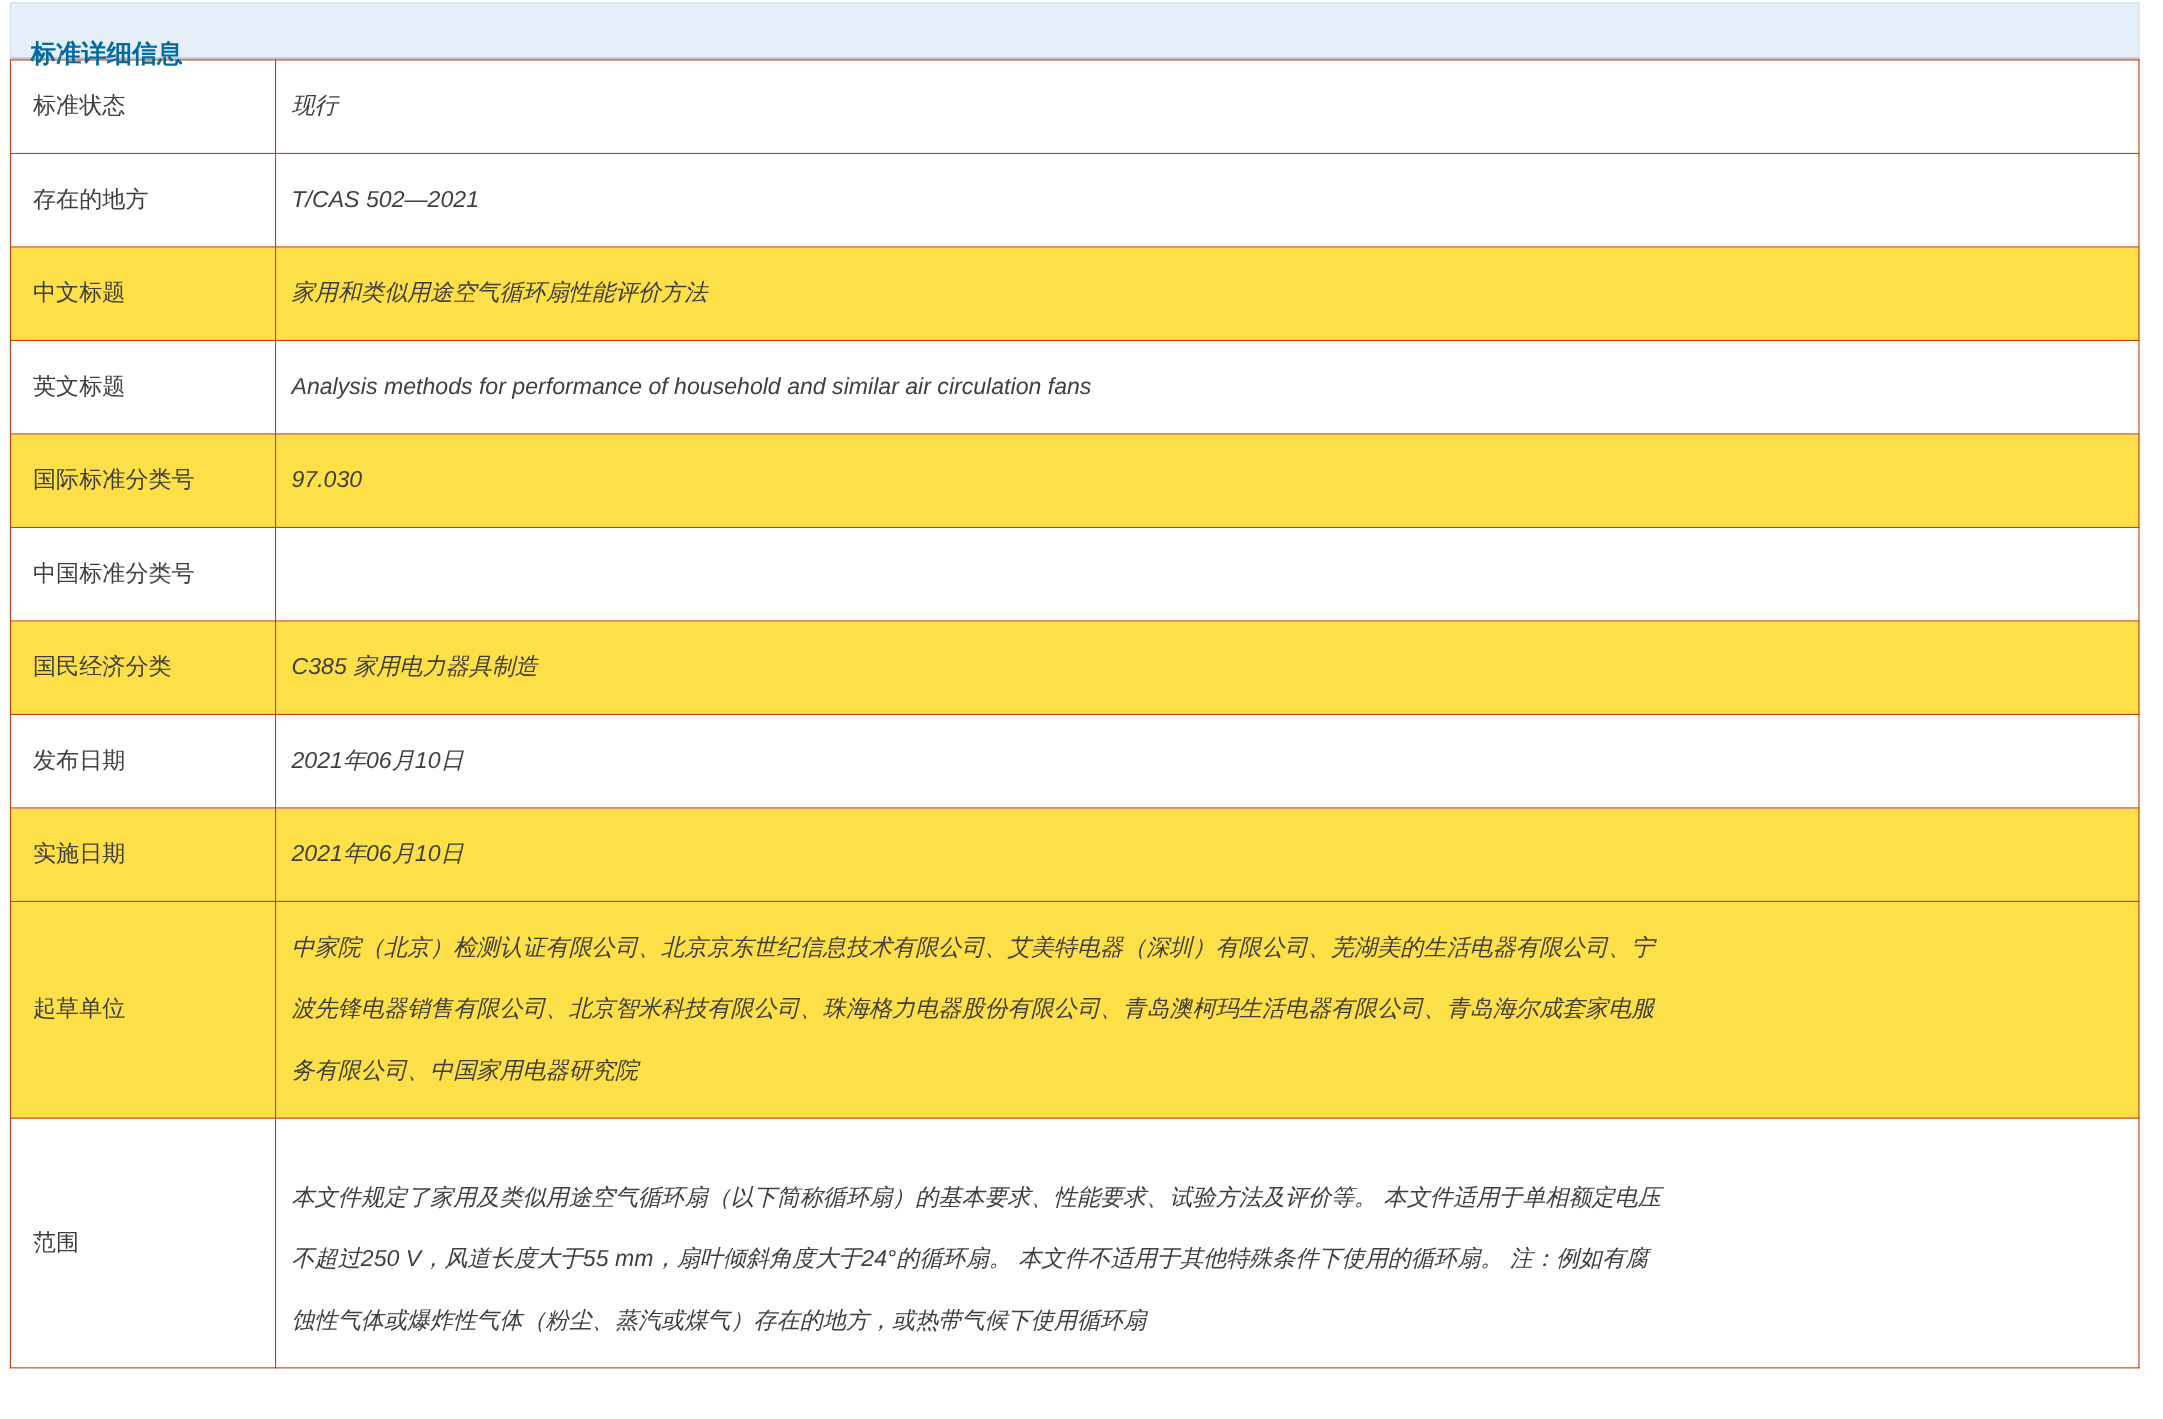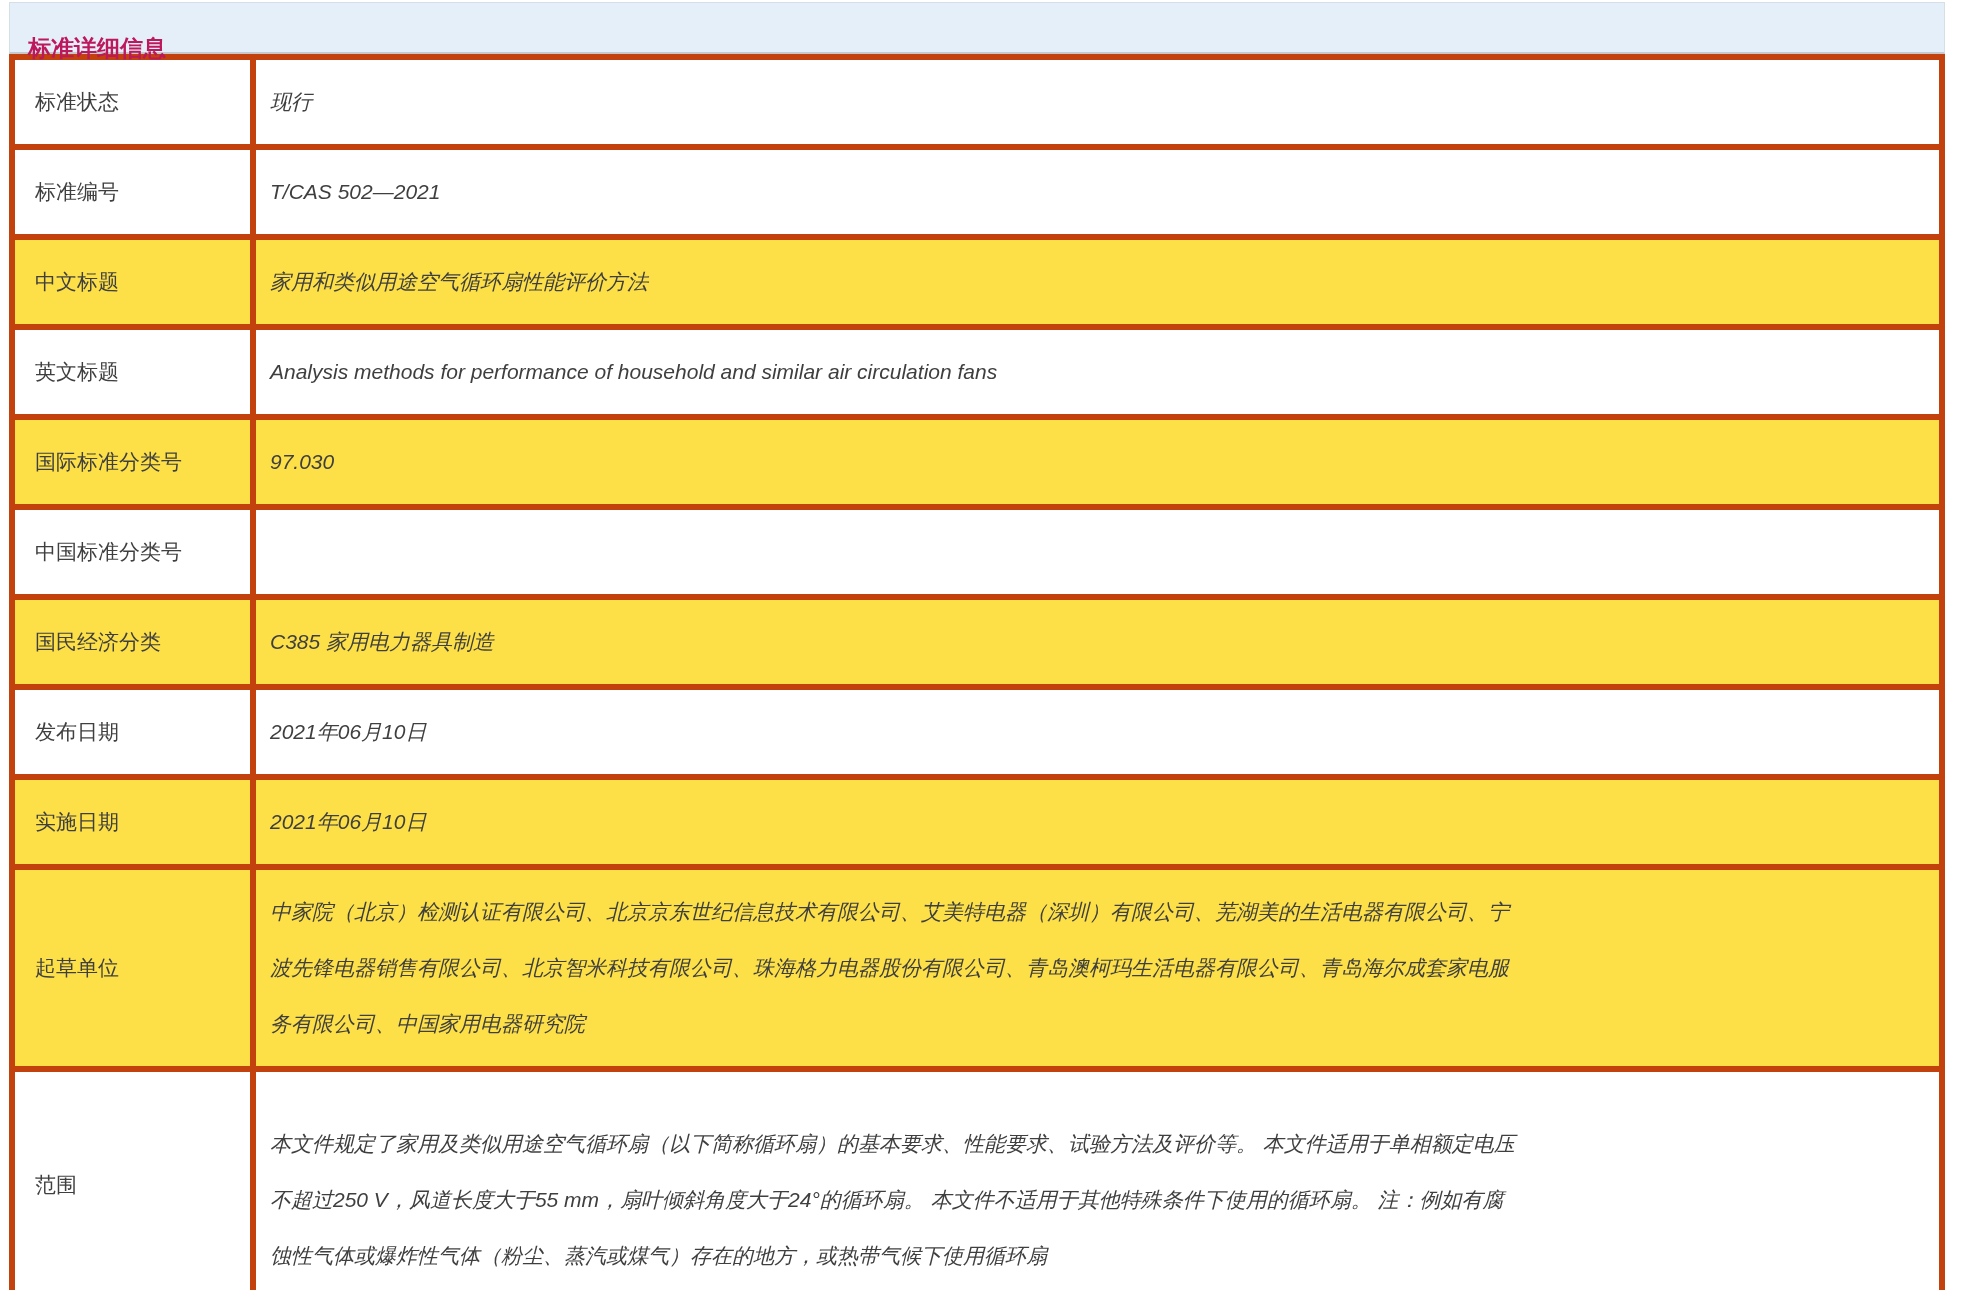--- a/index.html
+++ b/index.html
@@ -20,30 +20,30 @@
     background: #e4effa;
     border: 1px solid #d6dee6;
     border-bottom: 2px solid #c5c9cd;
     display: flex;
     align-items: center;
     padding-left: 18px;
   }
   .panel-title {
     font-size: 23px;
     font-weight: bold;
-    color: #be185d;
+    color: #0369a1;
     margin-top: 42px;
   }
   table.detail-table {
     border-collapse: collapse;
     width: 100%;
     table-layout: fixed;
   }
   table.detail-table td {
-    border: 6px solid #c2410c;
+    border: 1px solid #c2410c;
     vertical-align: middle;
     font-size: 21px;
     line-height: 56px;
     color: #3f3f3f;
     background: #ffffff;
   }
   td.cell-label {
     width: 241px;
     padding: 14px 10px 14px 20px;
   }
@@ -67,21 +67,21 @@
   </div>
   <table class="detail-table">
     <tbody id="rows-body">
         <tr class="plain row-status">
     <td class="cell-label">标准状态</td>
     <td class="cell-value">
       <div class="value-text">现行</div>
     </td>
   </tr>
         <tr class="plain row-number">
-    <td class="cell-label">标准编号</td>
+    <td class="cell-label">存在的地方</td>
     <td class="cell-value">
       <div class="value-text">T/CAS 502—2021</div>
     </td>
   </tr>
         <tr class="shaded row-title-zh">
     <td class="cell-label">中文标题</td>
     <td class="cell-value">
       <div class="value-text">家用和类似用途空气循环扇性能评价方法</div>
     </td>
   </tr>

